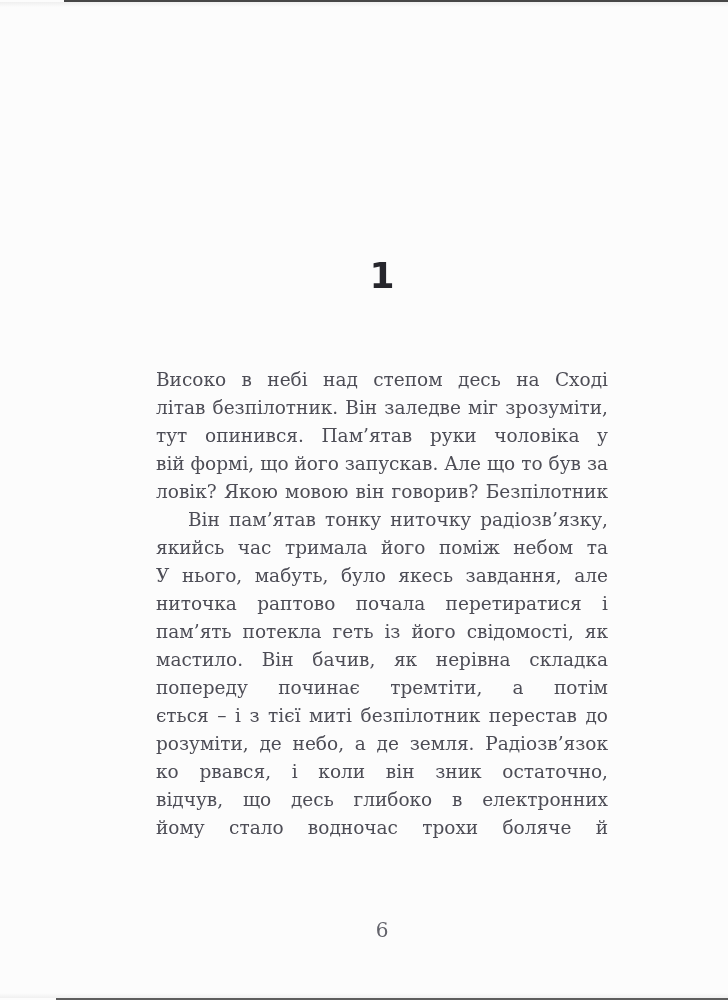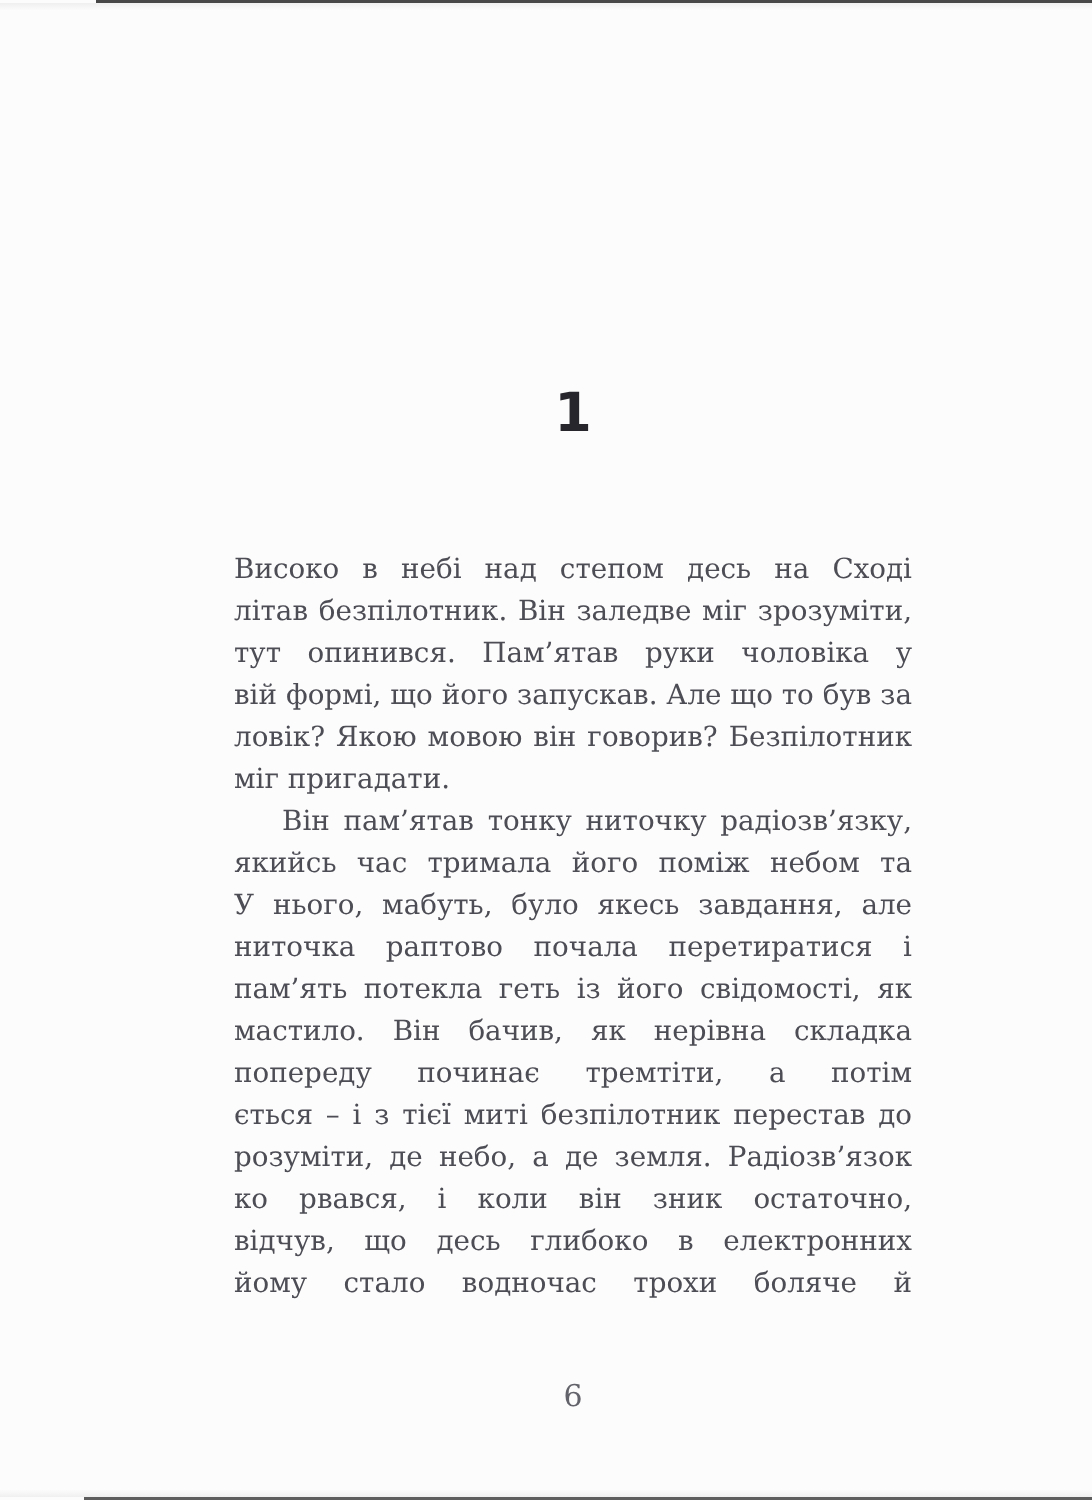--- a/index.html
+++ b/index.html
@@ -102,21 +102,20 @@
 
   <div class="chapter">1</div>
 
   <div class="body">
       <div class="para">
         <div class="line">Високо в небі над степом десь на Сході України</div>
         <div class="line">літав безпілотник. Він заледве міг зрозуміти, як</div>
         <div class="line">тут опинився. Пам’ятав руки чоловіка у військо-</div>
         <div class="line">вій формі, що його запускав. Але що то був за чо-</div>
         <div class="line">ловік? Якою мовою він говорив? Безпілотник не</div>
-        <div class="line endline">міг пригадати.</div>
       </div>
       <div class="para">
         <div class="line indent">Він пам’ятав тонку ниточку радіозв’язку, що</div>
         <div class="line">якийсь час тримала його поміж небом та землею.</div>
         <div class="line">У нього, мабуть, було якесь завдання, але коли ця</div>
         <div class="line">ниточка раптово почала перетиратися і рватися,</div>
         <div class="line">пам’ять потекла геть із його свідомості, як зіпсуте</div>
         <div class="line">мастило. Він бачив, як нерівна складка горизонту</div>
         <div class="line">попереду починає тремтіти, а потім розгладжу-</div>
         <div class="line">ється – і з тієї миті безпілотник перестав до ладу</div>

